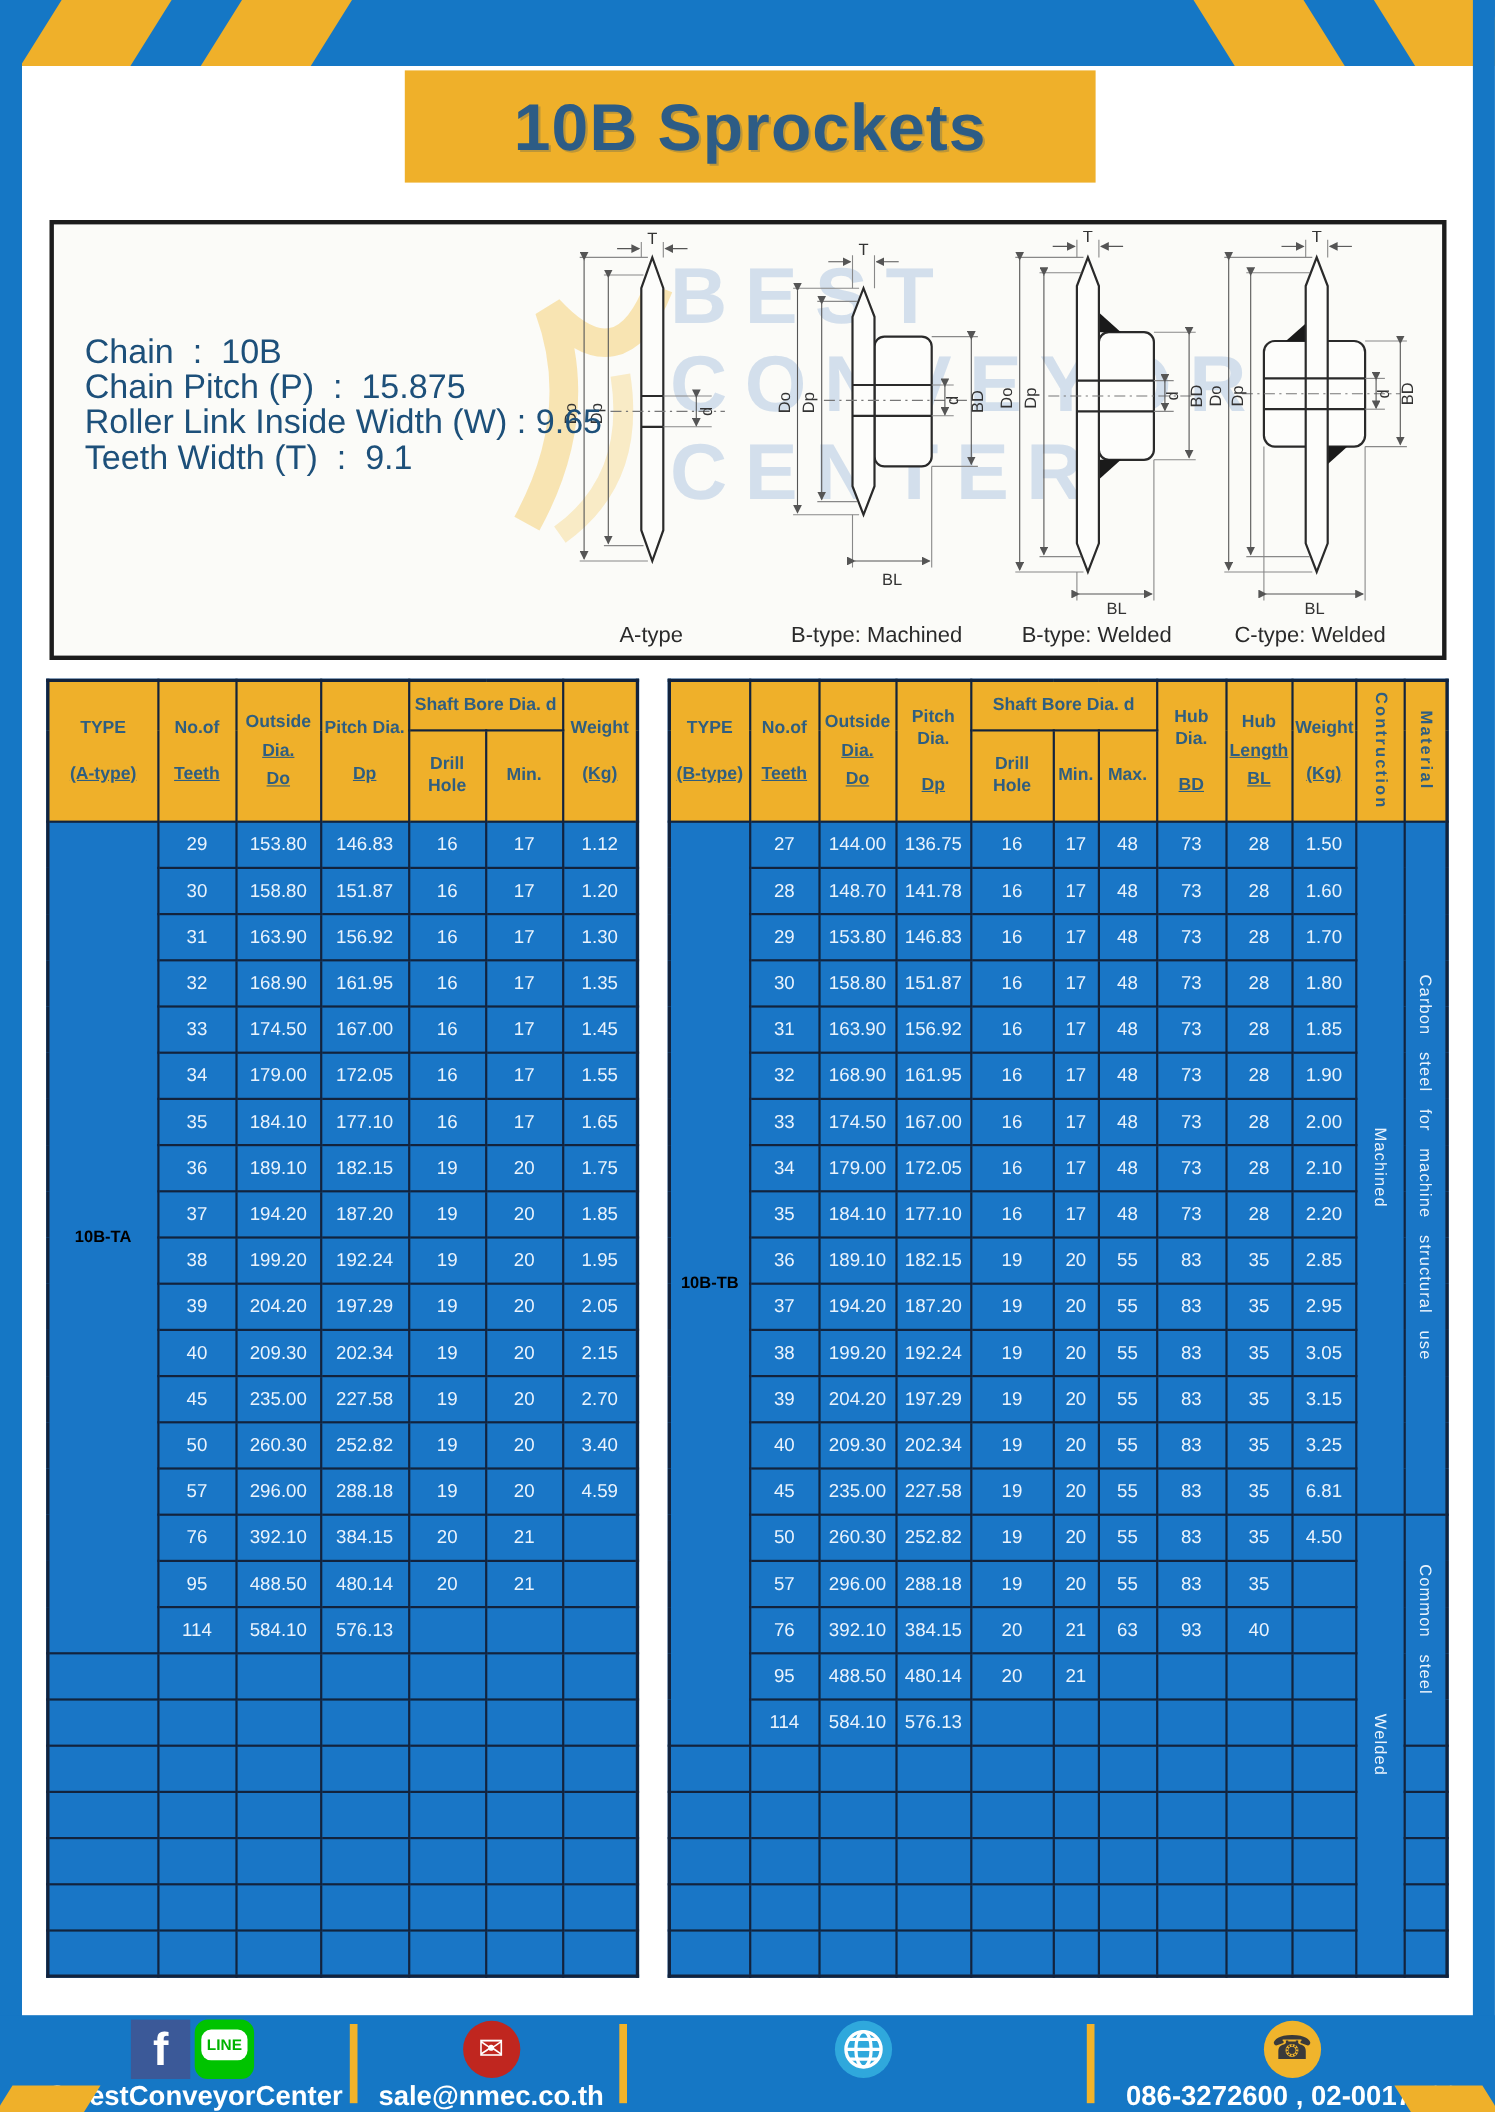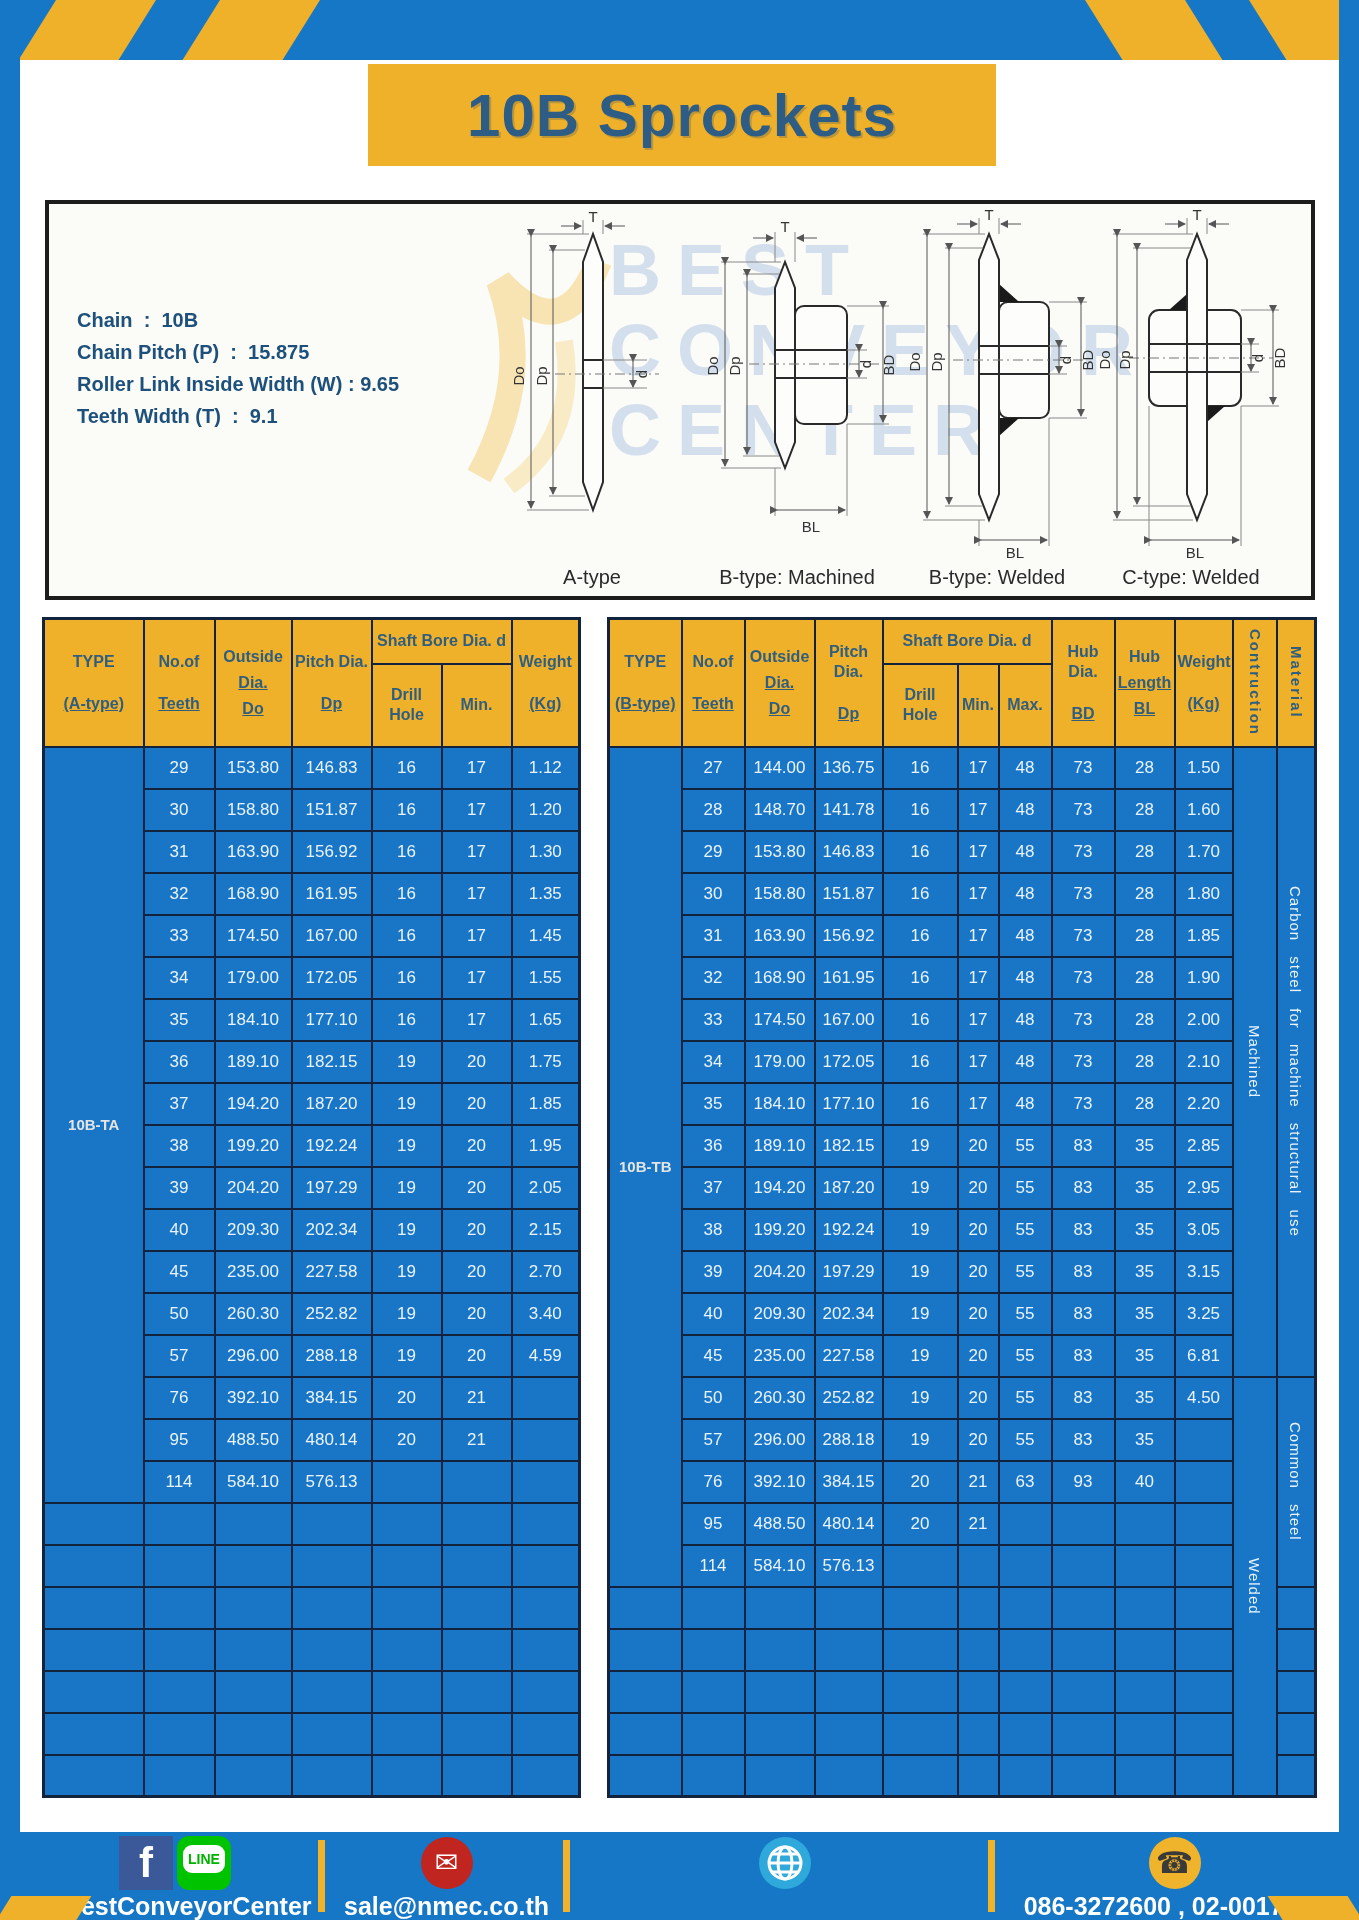--- a/index.html
+++ b/index.html
@@ -37,21 +37,21 @@
     background:#fbfbf8; border:4px solid #1c1c1c; box-sizing:border-box;
   }
   .wm-text {
     position:absolute; left:560px; top:26px; color:rgba(120,160,210,0.30);
     font-size:72px; font-weight:bold; letter-spacing:16px; line-height:80px; white-space:nowrap;
     z-index:0; user-select:none;
   }
   .wm-logo { position:absolute; left:390px; top:22px; z-index:0; }
   .specs {
     position:absolute; left:28px; top:100px; z-index:2;
-    color:#1d507a; font-weight:bold; font-size:20px; line-height:32px;
+    color:#1d507a; font-weight:normal; font-size:31px; line-height:32px;
   }
   .spec-line { white-space:pre; }
   .sprocket { position:absolute; top:6px; z-index:1; text-align:center; }
   .sprocket .caption { margin-top:2px; font-size:20px; color:#2a2a2a; }
   .sp-a  { left:448px; width:190px; }
   .sp-bm { left:648px; width:200px; }
   .sp-bw { left:848px; width:200px; }
   .sp-cw { left:1042px; width:200px; }
   svg text { font-family:"Liberation Sans", sans-serif; font-size:15px; fill:#333; }
 
@@ -71,21 +71,21 @@
   }
   .data-table td {
     border:2px solid #12233d; background:#1976c6; color:#e9f3fd;
     font-size:17px; text-align:center; vertical-align:middle; padding:0;
   }
   .data-table tbody tr { height:42px; }
   tr.hr1 { height:45px; } tr.hr2 { height:83px; }
   .hline + .hline { margin-top:6px;text-decoration:underline; }
   .hline.gap { margin-top:22px; }
   .vth { writing-mode:vertical-rl; margin:0 auto; letter-spacing:2px; font-size:15px; }
-  td.type-cell { font-size:15px; font-weight:bold; color:#e5e5e5; }
+  td.type-cell { font-size:15px; font-weight:bold; color:#000000; }
   td.vcell { writing-mode:vertical-rl; font-size:15px; letter-spacing:1px; word-spacing:10px; }
 
   
   .footer { position:absolute; left:0; top:1832px; width:1359px; height:88px; background:#1577c5; z-index:4; }
   .fgroup { position:absolute; top:4px; text-align:center; }
   .g1 { left:30px;  width:290px; } .g2 { left:334px; width:225px; }
   .g3 { left:585px; width:400px; } .g4 { left:1002px; width:345px; }
   .ficons { height:54px; display:flex; align-items:center; justify-content:center; gap:4px; }
   .flabel { margin-top:2px; color:#ffffff; font-weight:bold; font-size:25px; white-space:pre; }
   .fdiv { position:absolute; top:8px; width:7px; height:72px; background:#f2b32a; }

